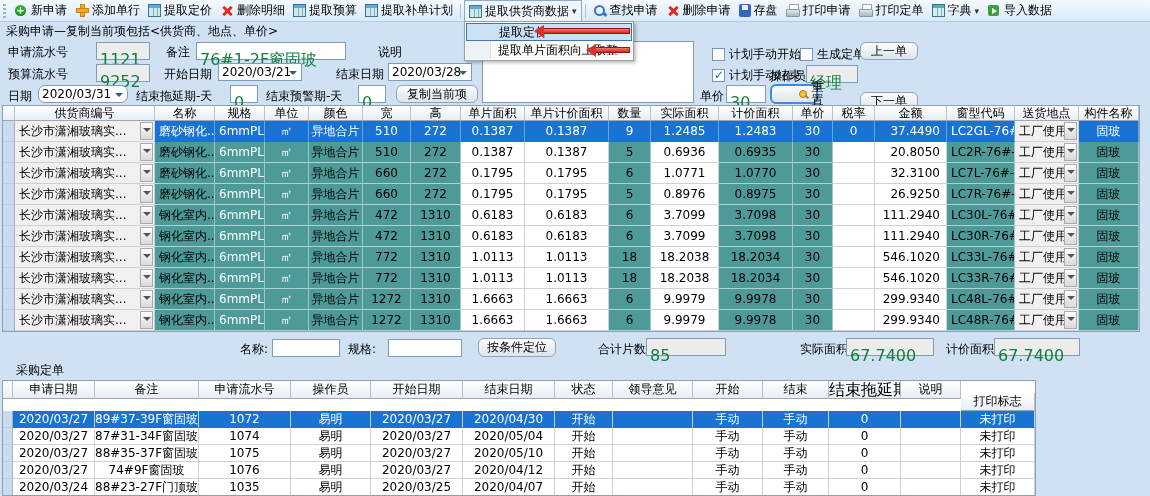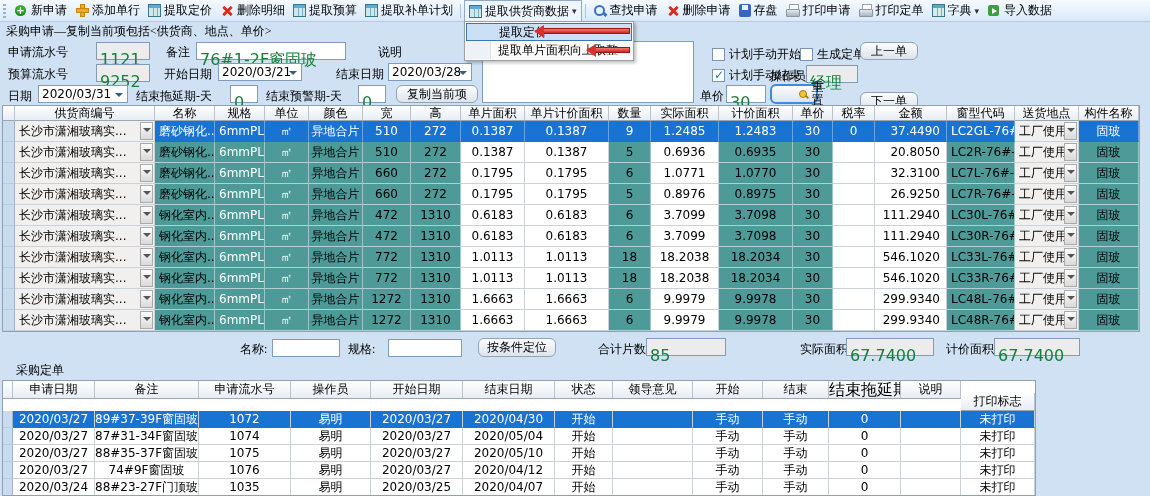--- a/index.html
+++ b/index.html
@@ -35,21 +35,21 @@
   .ic-print::after{content:"";position:absolute;left:0;top:5px;width:12px;height:6px;background:linear-gradient(#e3e9ee,#aab6c0);border:1px solid #8a97a1;border-radius:1px;}
   .ic-dict{width:13px;border:1px solid #39758c;background:#d7ecef;box-sizing:border-box;}
   .ic-dict::before{content:"";position:absolute;left:0;right:0;top:0;height:3px;background:#52b0b0;}
   .ic-dict::after{content:"";position:absolute;left:4px;top:3px;bottom:0;width:1px;background:#7fb0c0;box-shadow:4px 0 0 #7fb0c0;}
   .ic-import::before{content:"";position:absolute;left:1px;top:1px;width:11px;height:11px;background:#3f9e3f;border-radius:2px;}
   .ic-import::after{content:"";position:absolute;left:5px;top:4px;width:0;height:0;border-left:5px solid #fff;border-top:3px solid transparent;border-bottom:3px solid transparent;}
   .ic-reset{width:11px;height:12px;}
   .ic-reset::before{content:"";position:absolute;left:1px;top:2px;width:6px;height:6px;background:#f6c23a;border:1px solid #a87a10;border-radius:50%;}
   .ic-reset::after{content:"";position:absolute;left:7px;top:8px;width:4px;height:2px;background:#a87a10;transform:rotate(45deg);}
   
-  .lb{position:absolute;white-space:nowrap;line-height:14px;font-family:Liberation Serif, serif;}
+  .lb{position:absolute;white-space:nowrap;line-height:14px;}
   .tin{position:absolute;height:18px;box-sizing:border-box;border:1px solid #7f9db9;background:#fff;
        font-family:inherit;font-size:16px;padding:7px 3px;color:#15803d;}
   .tin.gray{background:#ececec;}
   .combo{position:absolute;height:18px;box-sizing:border-box;border:1px solid #7f9db9;background:#fff;
          font-size:12px;line-height:16px;padding:0 14px 0 3px;white-space:nowrap;}
   .carr{position:absolute;right:4px;top:7px;width:0;height:0;
         border-left:4px solid transparent;border-right:4px solid transparent;border-top:4px solid #365a80;}
   .btn{position:absolute;background:linear-gradient(#fbfcfd,#dde4ec);border:1px solid #94a3b4;border-radius:6px;
        font-size:12px;text-align:center;line-height:16px;height:18px;box-sizing:border-box;cursor:default;}
   .btn.focus{border:2px solid #3f8ae0;line-height:13px;display:flex;align-items:center;justify-content:center;}
@@ -169,21 +169,21 @@
   <div class="bigtext" style="left:482px;top:41px;width:212px;height:62px;"></div>
 
   <div class="lb" style="left:8px;top:67px;">预算流水号</div>
   <div class="tin gray" style="left:96px;top:64px;width:54px;">9252</div>
   <div class="lb" style="left:164px;top:67px;">开始日期</div>
   <div class="combo" style="left:218px;top:63px;width:84px;"><span>2020/03/21</span><span class="carr"></span></div>
   <div class="lb" style="left:336px;top:67px;">结束日期</div>
   <div class="combo" style="left:388px;top:63px;width:84px;"><span>2020/03/28</span><span class="carr"></span></div>
 
   <div class="lb" style="left:8px;top:89px;">日期</div>
-  <div class="combo" style="left:38px;top:85px;width:90px;"><span>2020/03/31</span><span class="carr"></span></div>
+  <div class="combo" style="left:38px;top:85px;width:90px;border-radius:7px;"><span>2020/03/31</span><span class="carr"></span></div>
   <div class="lb" style="left:136px;top:89px;">结束拖延期-天</div>
   <div class="tin" style="left:230px;top:85px;width:28px;">0</div>
   <div class="lb" style="left:266px;top:89px;">结束预警期-天</div>
   <div class="tin" style="left:358px;top:85px;width:28px;">0</div>
   <div class="btn" style="left:396px;top:85px;width:82px;">复制当前项</div>
 
   <div class="cbrow" style="left:712px;top:46px;">
     <span class="cbbox"></span>
     <span>计划手动开始</span>
   </div>

